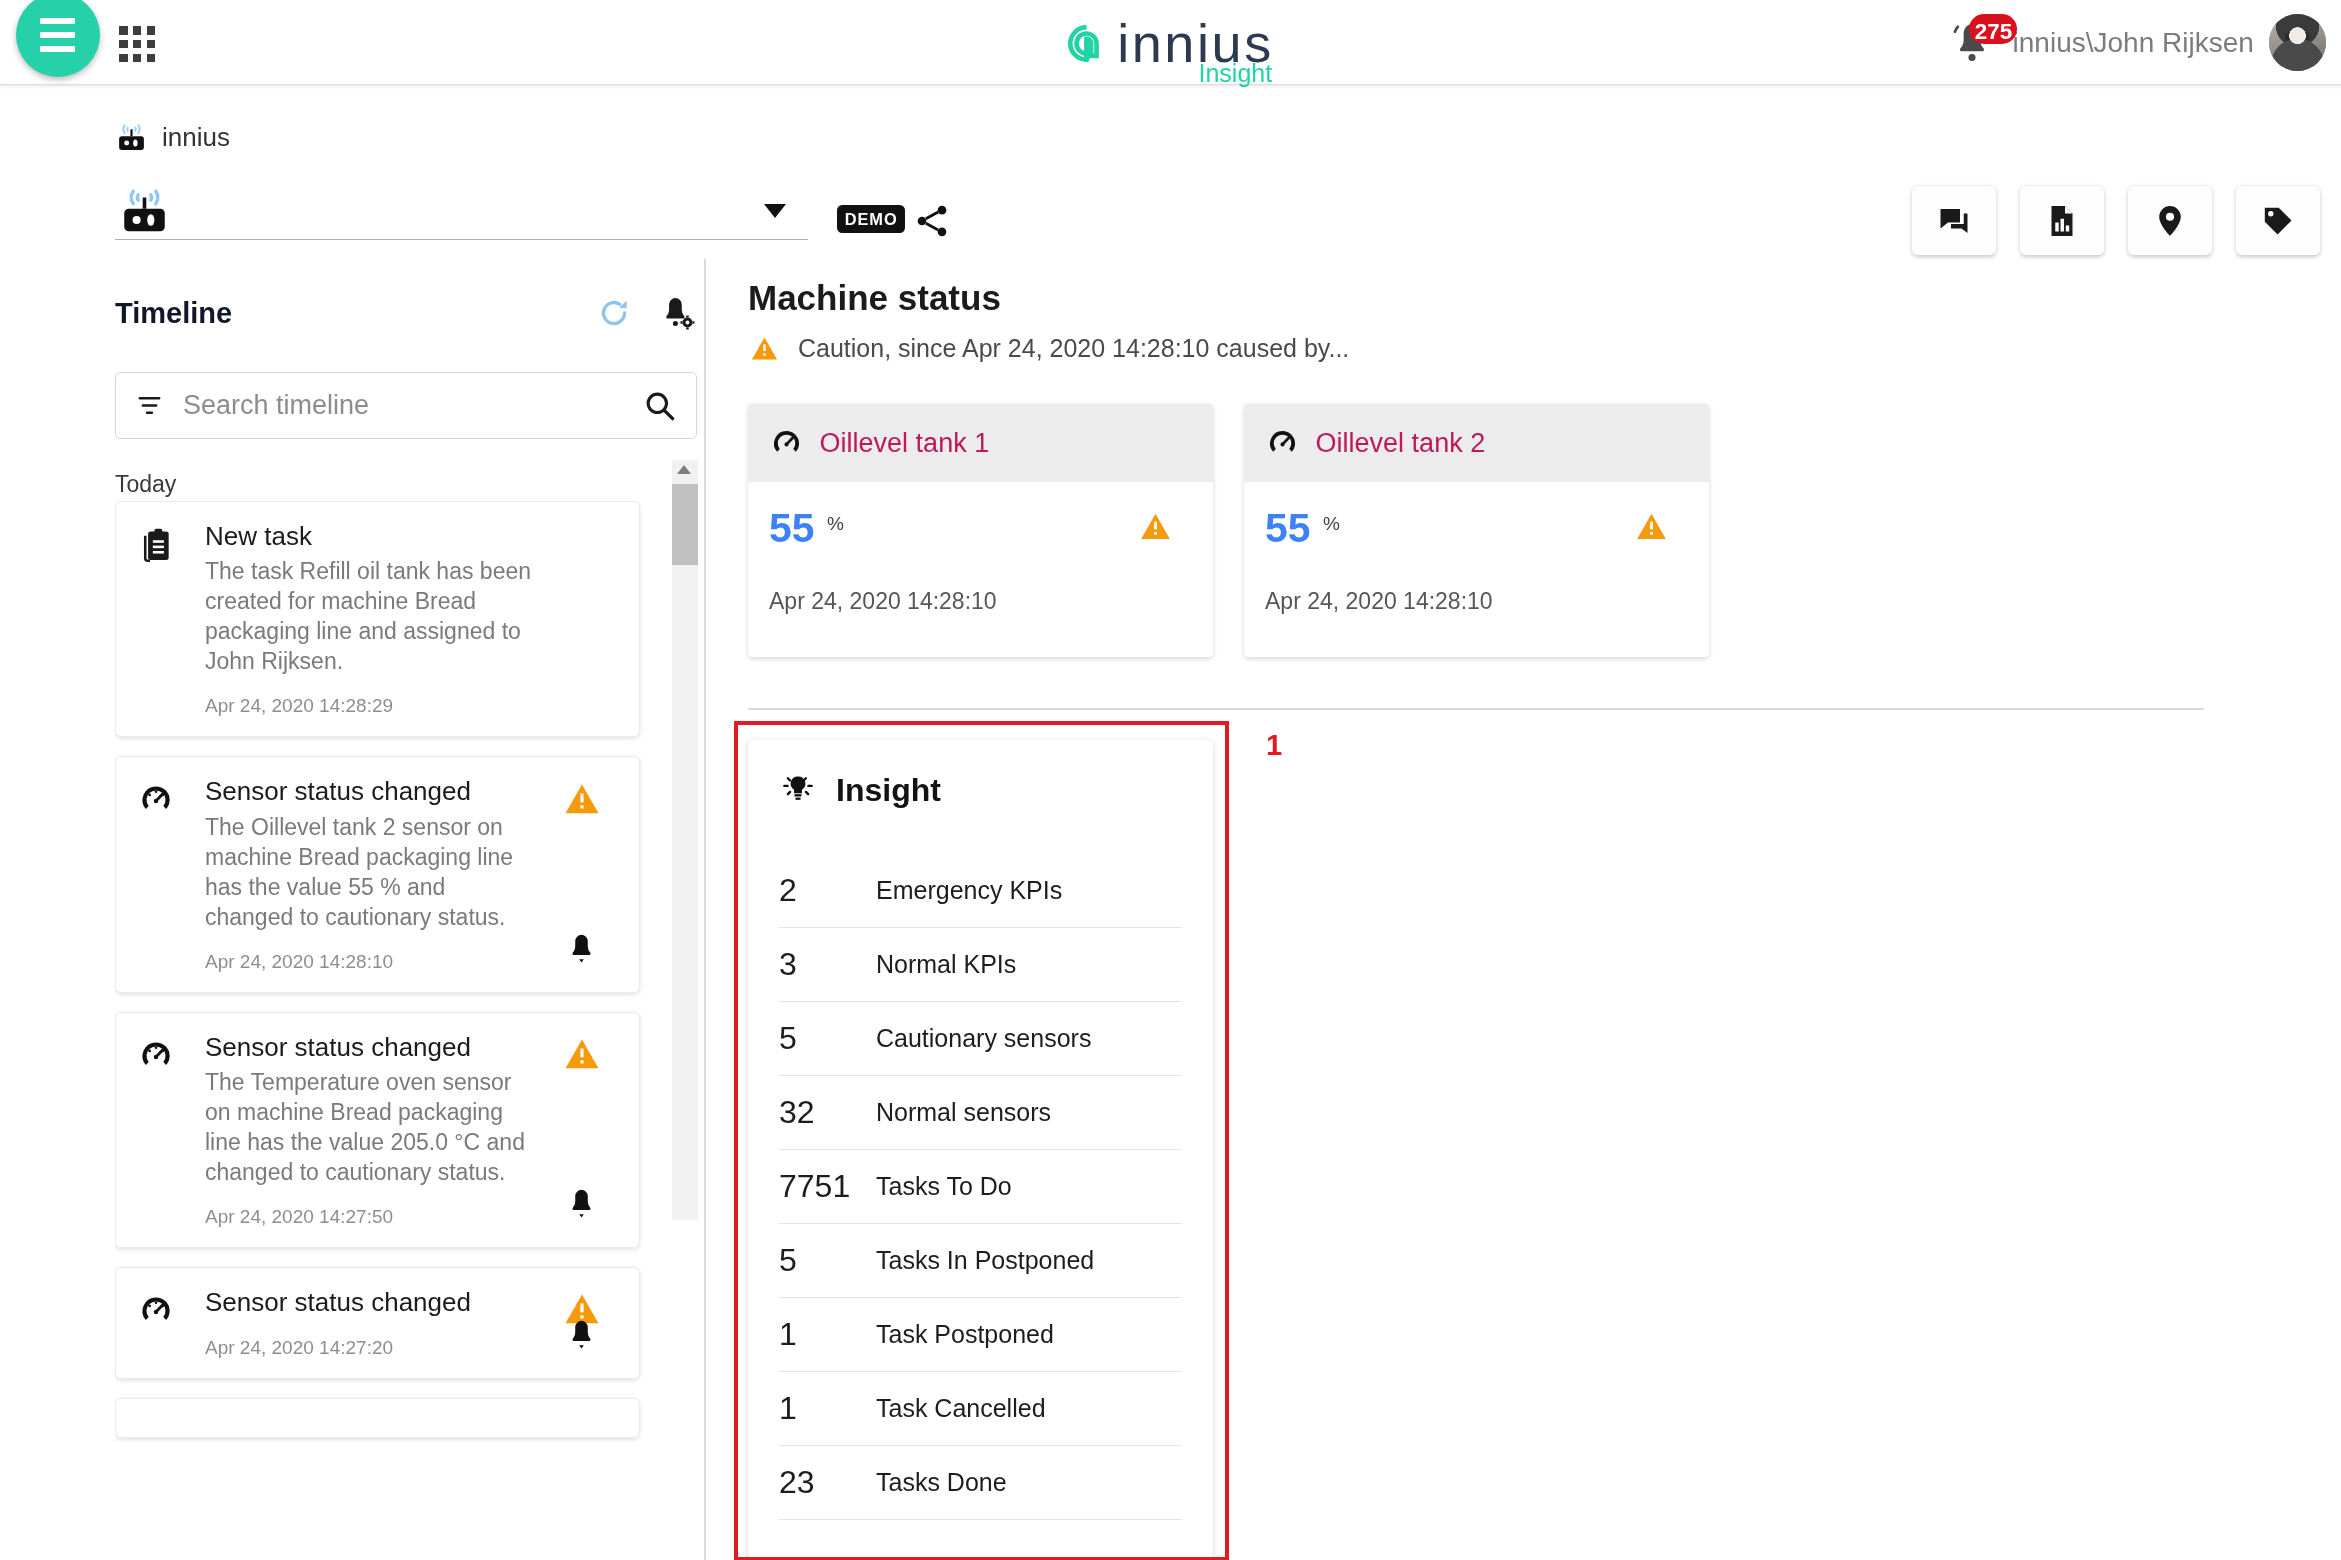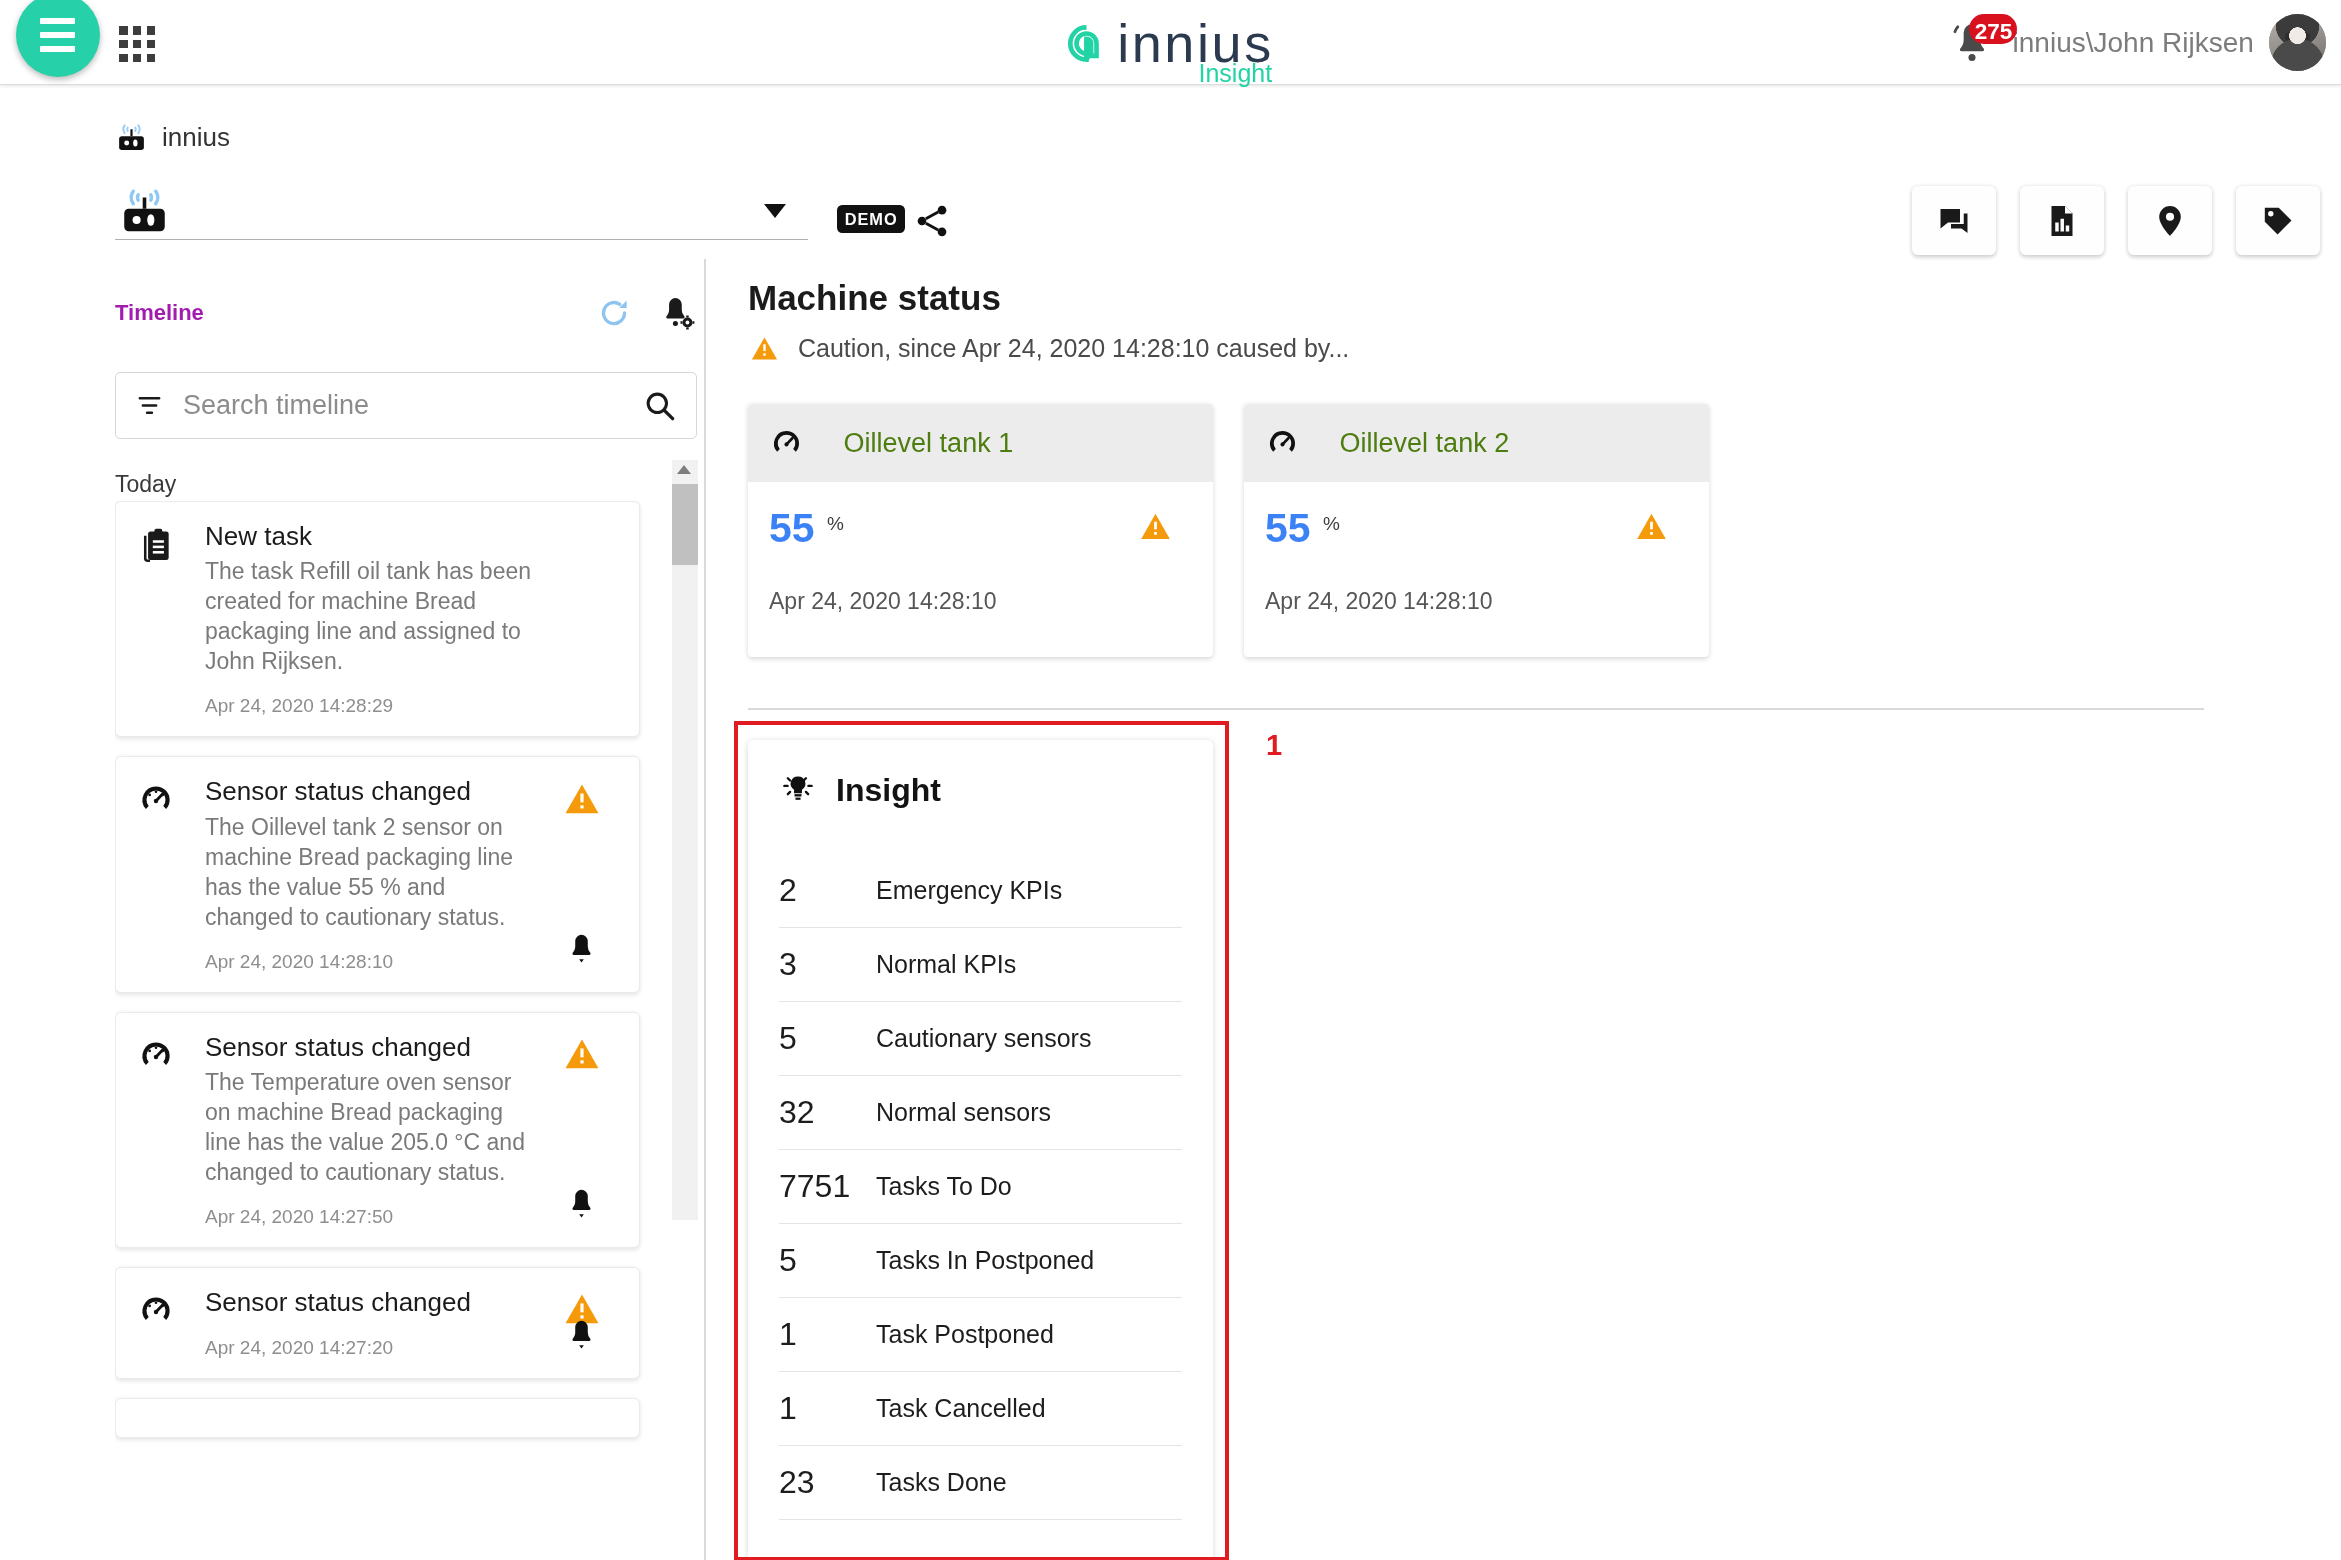--- a/index.html
+++ b/index.html
@@ -117,21 +117,21 @@
 
   
   .panel-divider {
     position: absolute; left: 704px; top: 259px; width: 1.7px; height: 1301px;
     background: #dadada;
   }
   .timeline-head {
     position: absolute; left: 115px; top: 294px; width: 581px;
     display: flex; align-items: center;
   }
-  .timeline-title { font-size: 22px; font-weight: bold; color: #a21caf; }
+  .timeline-title { font-size: 29px; font-weight: bold; color: #0f172a; }
   .th-icons { margin-left: auto; display: flex; align-items: center; gap: 26px; }
 
   .searchbox {
     position: absolute; left: 115px; top: 372px;
     width: 582px; height: 67px;
     border: 0.9px solid #d6d6d6; border-radius: 5.2px; background: #fff;
     display: flex; align-items: center; padding: 0 19px; cursor: text;
   }
   .searchbox .ph { font-size: 27px; color: #8c8c8c; margin-left: 19px; }
   .searchbox .mag { margin-left: auto; }
@@ -182,21 +182,21 @@
   .sensor-card {
     position: absolute; top: 404px; width: 465px; height: 253px;
     background: #fff; border-radius: 4.3px;
     box-shadow: 0 1.7px 5.2px rgba(0,0,0,0.16);
     overflow: hidden;
   }
   .sc-head {
     height: 78px; background: #ececec;
     display: flex; align-items: center; gap: 15.6px; padding: 0 21px;
   }
-  .sc-head .nm { font-size: 27px; color: #4d7c0f; margin-left: 24px; }
+  .sc-head .nm { font-size: 27px; color: #be185d; }
   .sc-body { position: relative; padding: 22.5px 21px 0 21px; }
   .sc-val { font-size: 41px; font-weight: bold; color: #3b82f6; display: inline-block; }
   .sc-unit { font-size: 19px; color: #3f3f3f; margin-left: 8.6px; vertical-align: 12px; }
   .sc-warn { position: absolute; right: 41px; top: 28px; }
   .sc-time { font-size: 23px; color: #565656; margin-top: 36px; }
 
   .hr-main {
     position: absolute; left: 748px; top: 708px; width: 1456px; height: 1.7px; background: #d9d9d9;
   }
 

